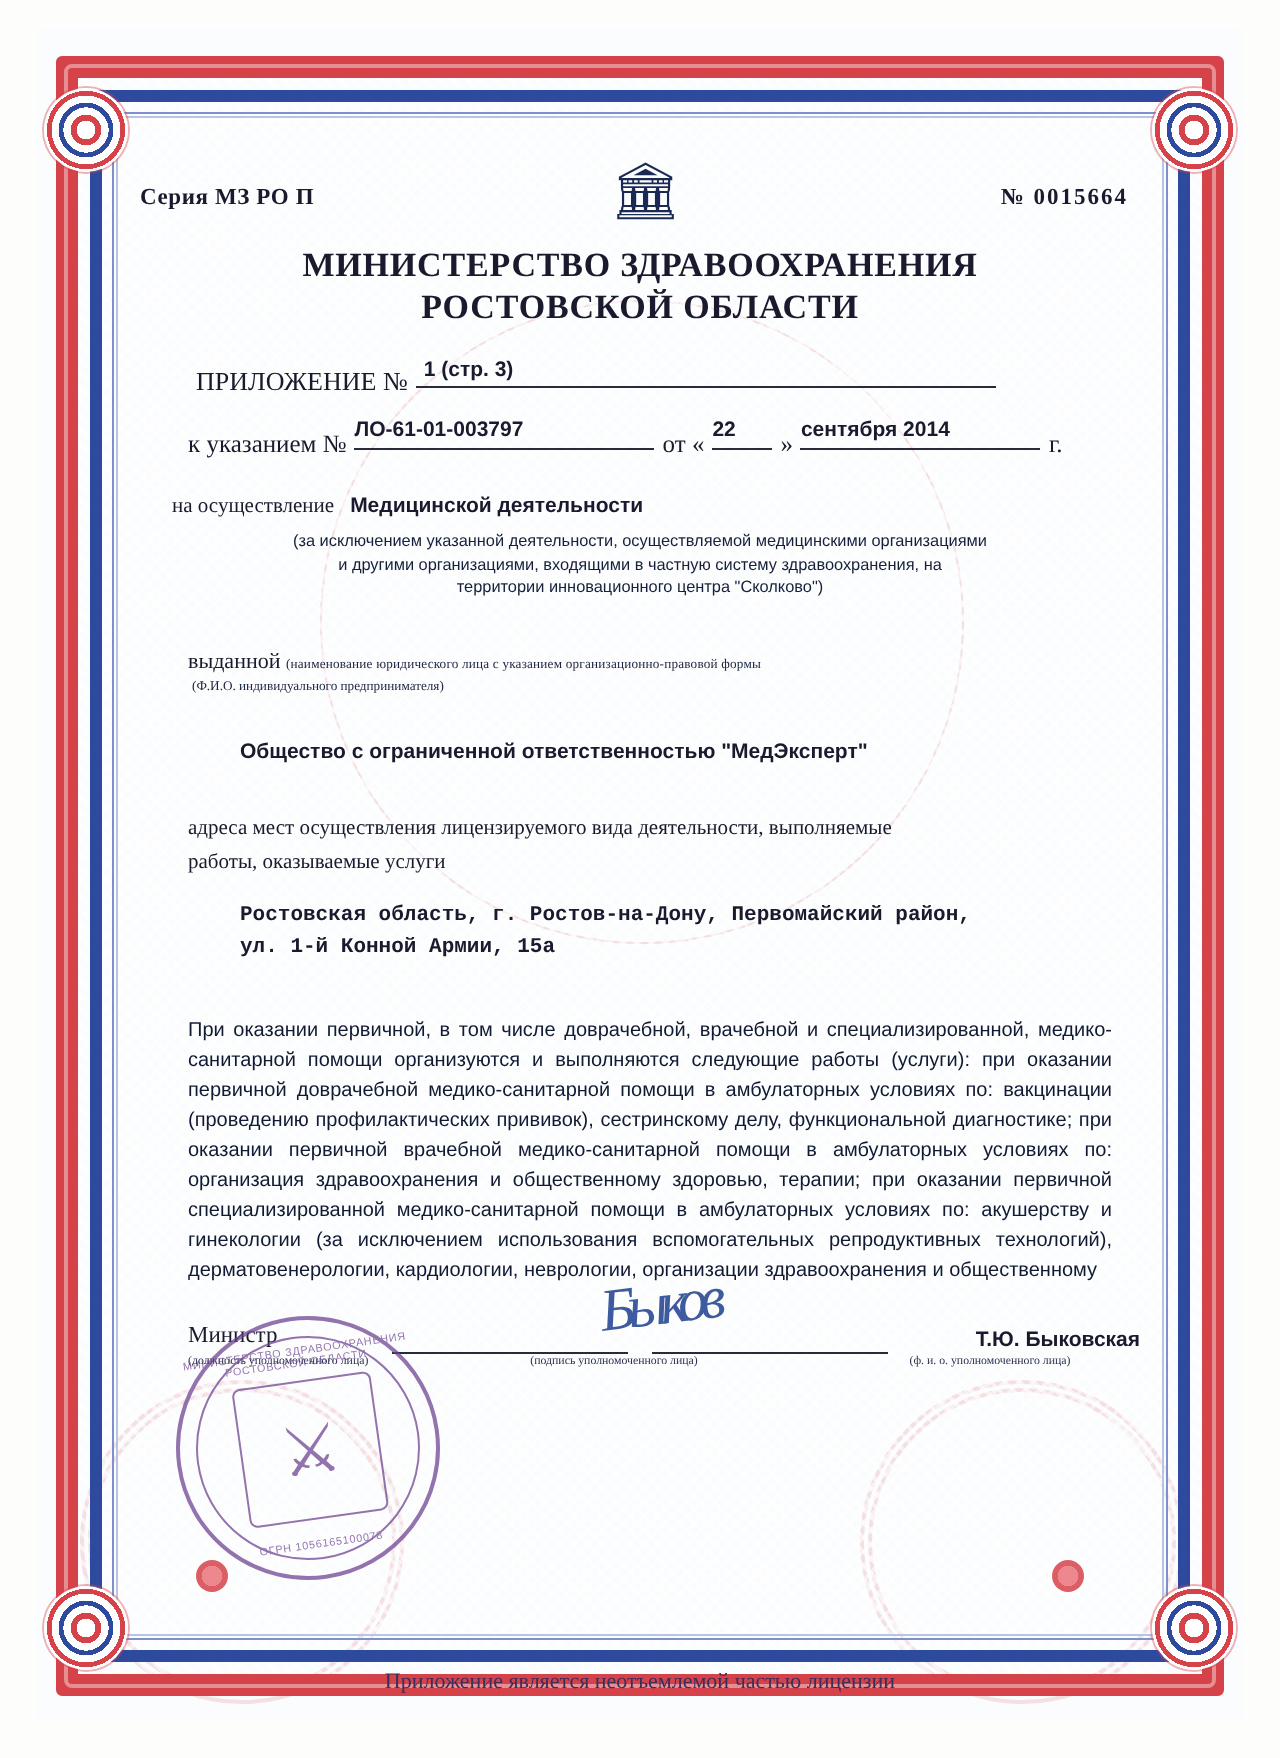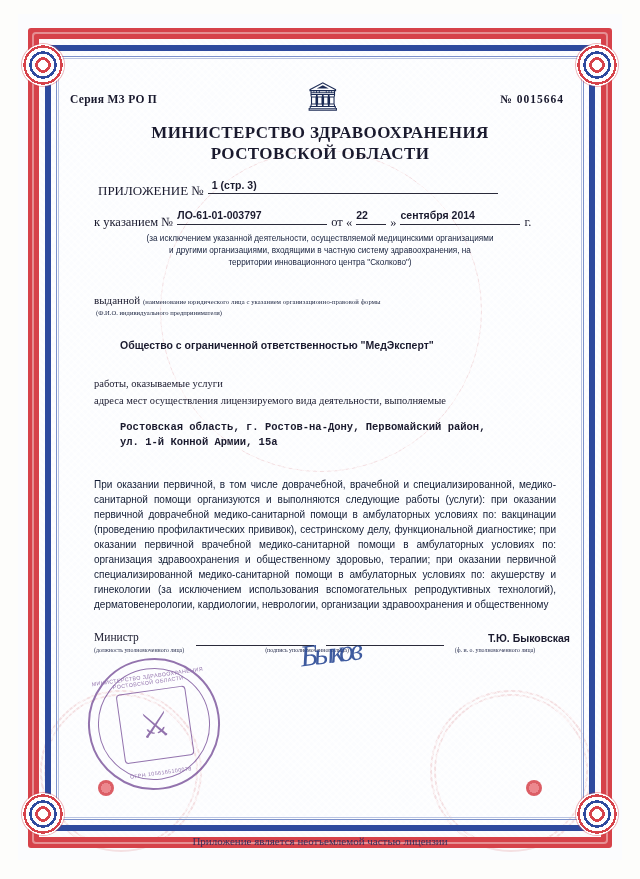--- a/index.html
+++ b/index.html
@@ -399,38 +399,42 @@
       <span class="uline fixed-30">
         <span class="inner">22</span>
       </span>
       <span class="field-label">»</span>
       <span class="uline" style="max-width:120px;">
         <span class="inner">сентября 2014</span>
       </span>
       <span class="field-label">г.</span>
     </div>
 
+    <div class="field-row" style="padding-left:16px; font-size:10.5px; margin-top:16px;">
+      <span class="field-label">на осуществление</span>
+      <span class="activity-title">Медицинской деятельности</span>
+    </div>
 
     <div class="note">
       <div>(за исключением указанной деятельности, осуществляемой медицинскими организациями</div>
       <div>и другими организациями, входящими в частную систему здравоохранения, на</div>
       <div>территории инновационного центра "Сколково")</div>
     </div>
 
     <div class="issued-row">
       <span>выданной</span>
       <span class="issued-small">(наименование   юридического   лица   с   указанием   организационно-правовой   формы</span>
     </div>
     <div class="issued-small2">(Ф.И.О. индивидуального предпринимателя)</div>
 
     <div class="org-name">Общество с ограниченной ответственностью "МедЭксперт"</div>
 
     <div class="addr-head">
+      <div>адреса мест осуществления лицензируемого вида деятельности, выполняемые</div>
       <div>работы, оказываемые услуги</div>
-      <div>адреса мест осуществления лицензируемого вида деятельности, выполняемые</div>
     </div>
     <div class="addr-val">
       <div>Ростовская область, г. Ростов-на-Дону, Первомайский район,</div>
       <div>ул. 1-й Конной Армии, 15а</div>
     </div>
 
     <div class="works">При оказании первичной, в том числе доврачебной, врачебной и специализированной, медико-санитарной помощи организуются и выполняются следующие работы (услуги): при оказании первичной доврачебной медико-санитарной помощи в амбулаторных условиях по: вакцинации (проведению профилактических прививок), сестринскому делу, функциональной диагностике; при оказании первичной врачебной медико-санитарной помощи в амбулаторных условиях по: организация здравоохранения и общественному здоровью, терапии; при оказании первичной специализированной медико-санитарной помощи в амбулаторных условиях по: акушерству и гинекологии (за исключением использования вспомогательных репродуктивных технологий), дерматовенерологии, кардиологии, неврологии, организации здравоохранения и общественному</div>
 
     <div class="sign-row">
       <div class="sign-minister">Министр</div>

